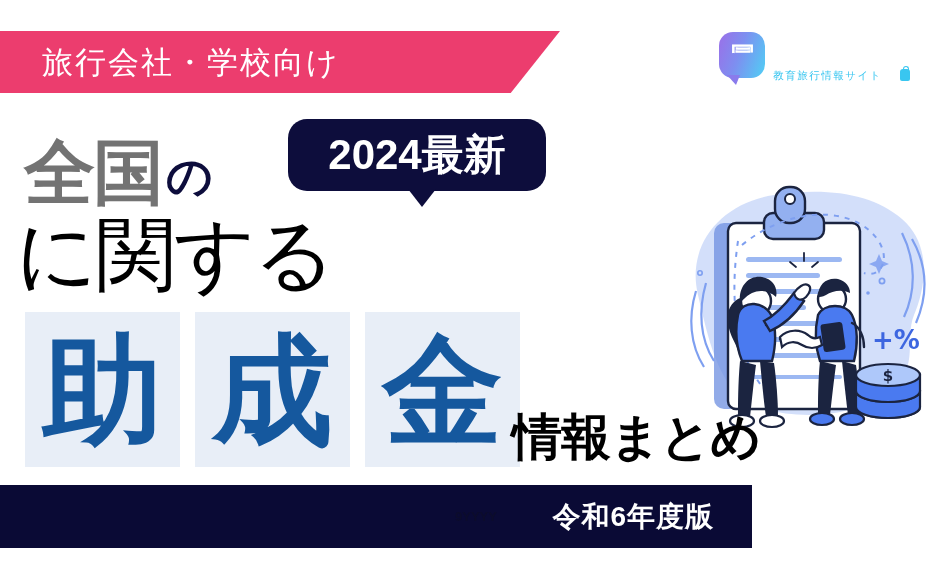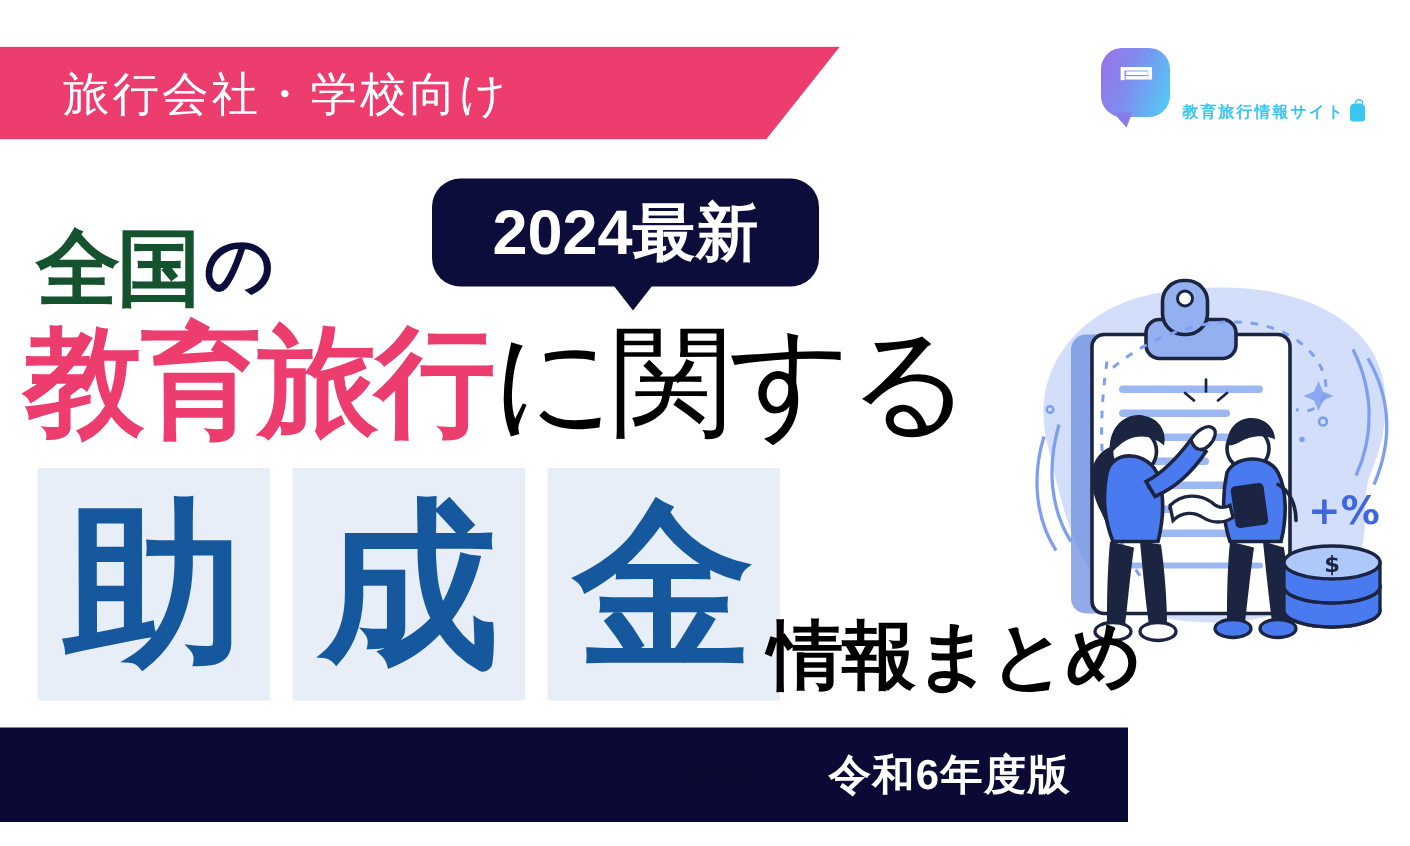--- a/index.html
+++ b/index.html
@@ -89,24 +89,24 @@
     letter-spacing: -1px;
   }
   .logo-right {
     display: flex;
     flex-direction: column;
     align-items: center;
   }
   .logo-tagline {
     display: flex;
     align-items: center;
-    gap: 3px;
+    gap: 18px;
     color: #39c6f0;
     font-size: 10.5px;
-    font-weight: 700;
+    font-weight: 400;
     letter-spacing: 1.5px;
     line-height: 1;
     margin-bottom: 3px;
     white-space: nowrap;
   }
   .tagline-chip {
     display: inline-block;
     width: 10px;
     height: 12px;
     background: #39c6f0;
@@ -136,22 +136,22 @@
   
   .line1 {
     position: absolute;
     left: 24px;
     top: 113px;
     display: flex;
     align-items: flex-end;
     height: 92px;
   }
   .l1-zenkoku {
-    color: #14532d;
-    font-size: 56px;
+    color: #737373;
+    font-size: 71px;
     font-weight: 700;
     line-height: 0.92;
     letter-spacing: -2px;
     white-space: nowrap;
   }
   .l1-no {
     color: #0d0d3c;
     font-size: 46px;
     font-weight: 700;
     line-height: 1;
@@ -316,21 +316,20 @@
     <span class="l1-zenkoku">全国</span>
     <span class="l1-no">の</span>
   </div>
 
   <div class="badge">
     <span class="badge-text">2024最新</span>
   </div>
   <div class="badge-tail"></div>
 
   <div class="line2">
-    <span class="l2-pink">教育旅行</span>
     <span class="l2-black">に関する</span>
   </div>
 
   <div class="illus">
     <svg width="264" height="265" viewBox="0 0 264 265" xmlns="http://www.w3.org/2000/svg">
 
       <path d="M22 120 C10 70 45 28 98 20 C150 12 196 18 226 44 C256 70 250 112 238 140 C228 166 244 190 216 214 C186 240 130 246 88 234 C44 222 34 170 22 120 Z" fill="#aec5f5" opacity="0.55"></path>
 
       <rect x="38" y="48" width="128" height="186" rx="10" fill="#6e8fe0" opacity="0.75"></rect>
 

